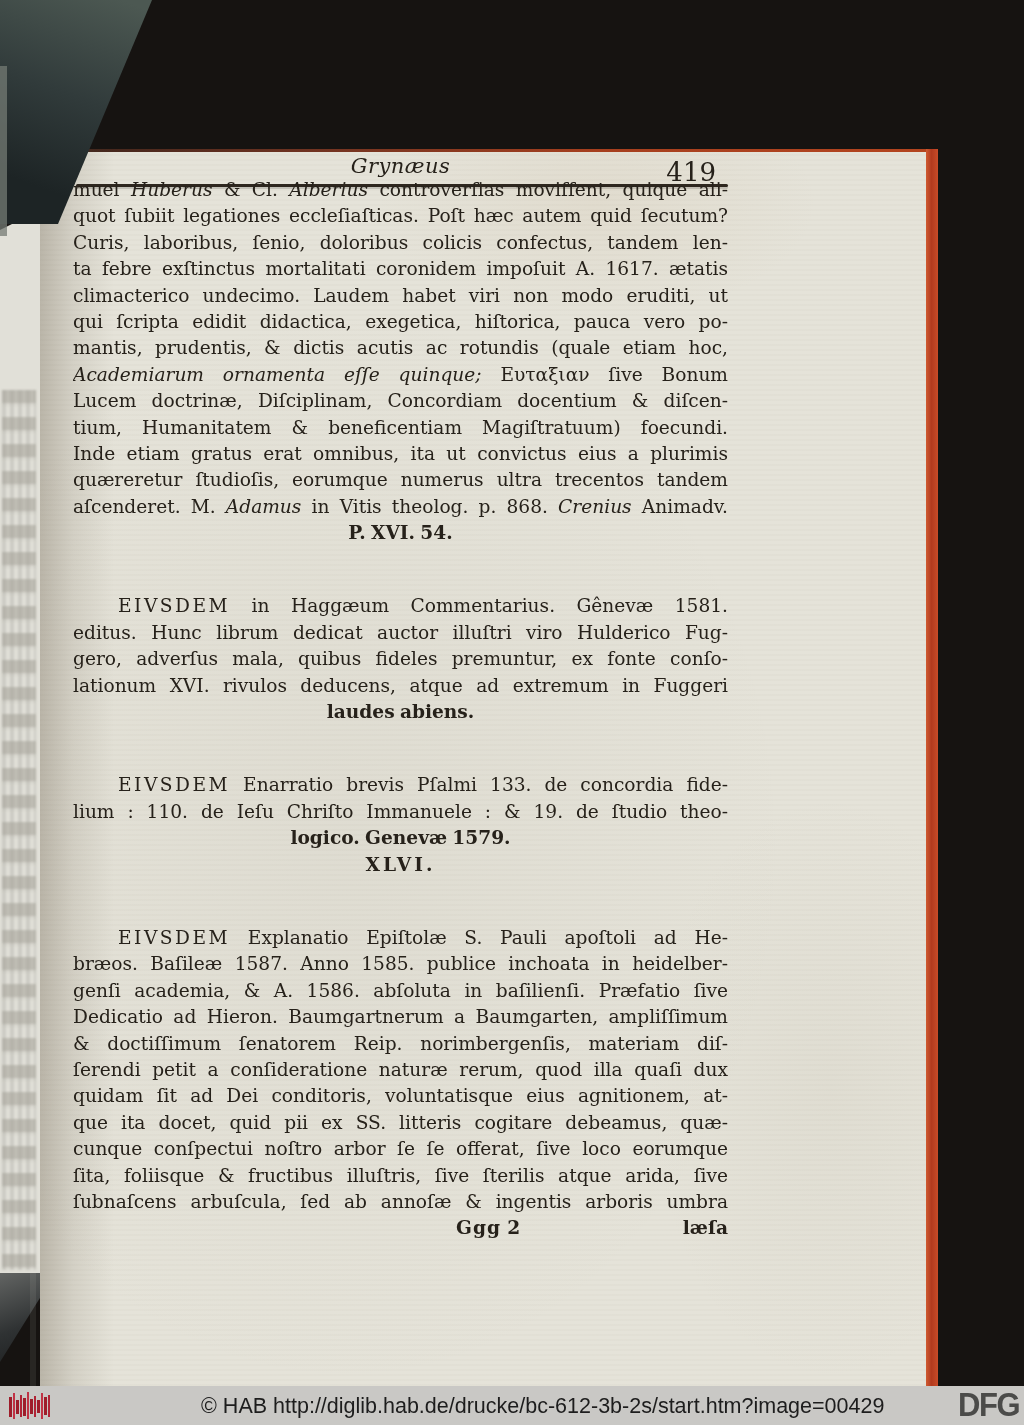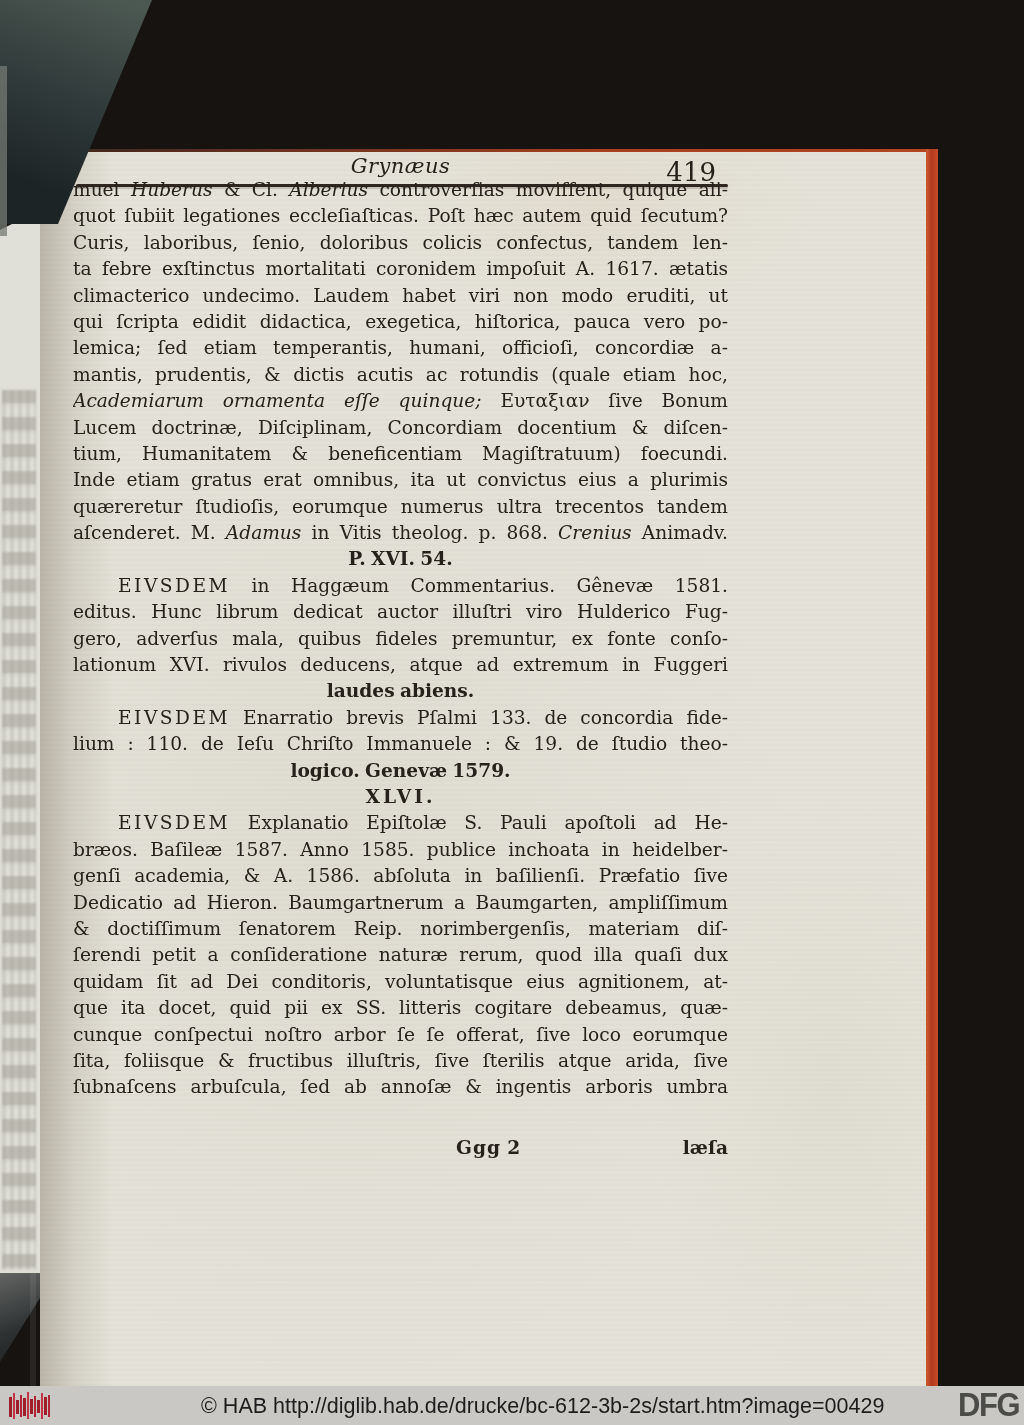--- a/index.html
+++ b/index.html
@@ -39,25 +39,25 @@
   
   .body{
     position:absolute;left:33px;top:28px;width:655px;
     font-size:18.6px;line-height:26.4px;color:var(--ink,#25201a);
     word-spacing:-1.2px;
   }
   .bl{text-align:justify;height:26.4px;overflow:hidden;}
   .bl::after{content:"";display:inline-block;width:100%;}
   .bl.nj{text-align:center;font-weight:bold;}
   .bl.nj::after{content:none;}
-  .bl.ind{padding-left:45px;}
+  .bl.ind{padding-left:45px;margin-top:47px;}
   .it{font-style:italic;}
   .spaced{letter-spacing:2.5px;}
   .heading{text-align:center;letter-spacing:3px;}
-  .sigline{display:flex;margin-top:34px;}
+  .sigline{display:flex;}
   .sig{margin-left:383px;letter-spacing:1px;}
   .catch{margin-left:auto;}
 
   
   .facing-edge{position:absolute;left:0;top:208px;width:44px;height:1065px;
     background:#e1e0d8;clip-path:polygon(0 22px,100% 0,100% 100%,0 100%);}
   .ghost-marks{position:absolute;left:2px;top:182px;width:34px;height:880px;
     opacity:.5;filter:blur(1.1px);
     background:
       repeating-linear-gradient(180deg, rgba(100,95,85,.55) 0 13px, rgba(100,95,85,.12) 13px 16px, transparent 16px 27px),
@@ -112,21 +112,20 @@
     </div>
     <div class="header-rule"></div>
 
     <div class="body">
         <div class="bl"><span>muel </span><span class="it">Huberus</span><span> &amp; Cl. </span><span class="it">Alberius</span><span> controverſias moviſſent, quique ali-</span></div>
         <div class="bl"><span>quot ſubiit legationes eccleſiaſticas.  Poſt hæc autem quid ſecutum?</span></div>
         <div class="bl"><span>Curis, laboribus, ſenio, doloribus colicis confectus, tandem len-</span></div>
         <div class="bl"><span>ta febre exſtinctus mortalitati coronidem impoſuit A. 1617. ætatis</span></div>
         <div class="bl"><span>climacterico undecimo.  Laudem habet viri non modo eruditi, ut</span></div>
         <div class="bl"><span>qui ſcripta edidit didactica, exegetica, hiſtorica, pauca vero po-</span></div>
-        <div class="bl"><span>lemica; ſed etiam temperantis, humani, officioſi, concordiæ a-</span></div>
         <div class="bl"><span>mantis, prudentis, &amp; dictis acutis ac rotundis (quale etiam hoc,</span></div>
         <div class="bl"><span class="it">Academiarum ornamenta eſſe quinque; </span><span>Ευταξιαν</span><span> ſive Bonum ordinem,</span></div>
         <div class="bl"><span>Lucem doctrinæ, Diſciplinam, Concordiam docentium &amp; diſcen-</span></div>
         <div class="bl"><span>tium, Humanitatem &amp; beneficentiam Magiſtratuum) foecundi.</span></div>
         <div class="bl"><span>Inde etiam gratus erat omnibus, ita ut convictus eius a plurimis</span></div>
         <div class="bl"><span>quæreretur ſtudioſis, eorumque numerus ultra trecentos tandem</span></div>
         <div class="bl"><span>aſcenderet.  M. </span><span class="it">Adamus</span><span> in Vitis theolog. p. 868.  </span><span class="it">Crenius</span><span> Animadv.</span></div>
         <div class="bl nj"><span>P. XVI. 54.</span></div>
         <div class="bl ind"><span class="spaced">EIVSDEM</span><span> in Haggæum Commentarius.  Gênevæ 1581.</span></div>
         <div class="bl"><span>editus.  Hunc librum dedicat auctor illuſtri viro Hulderico Fug-</span></div>

